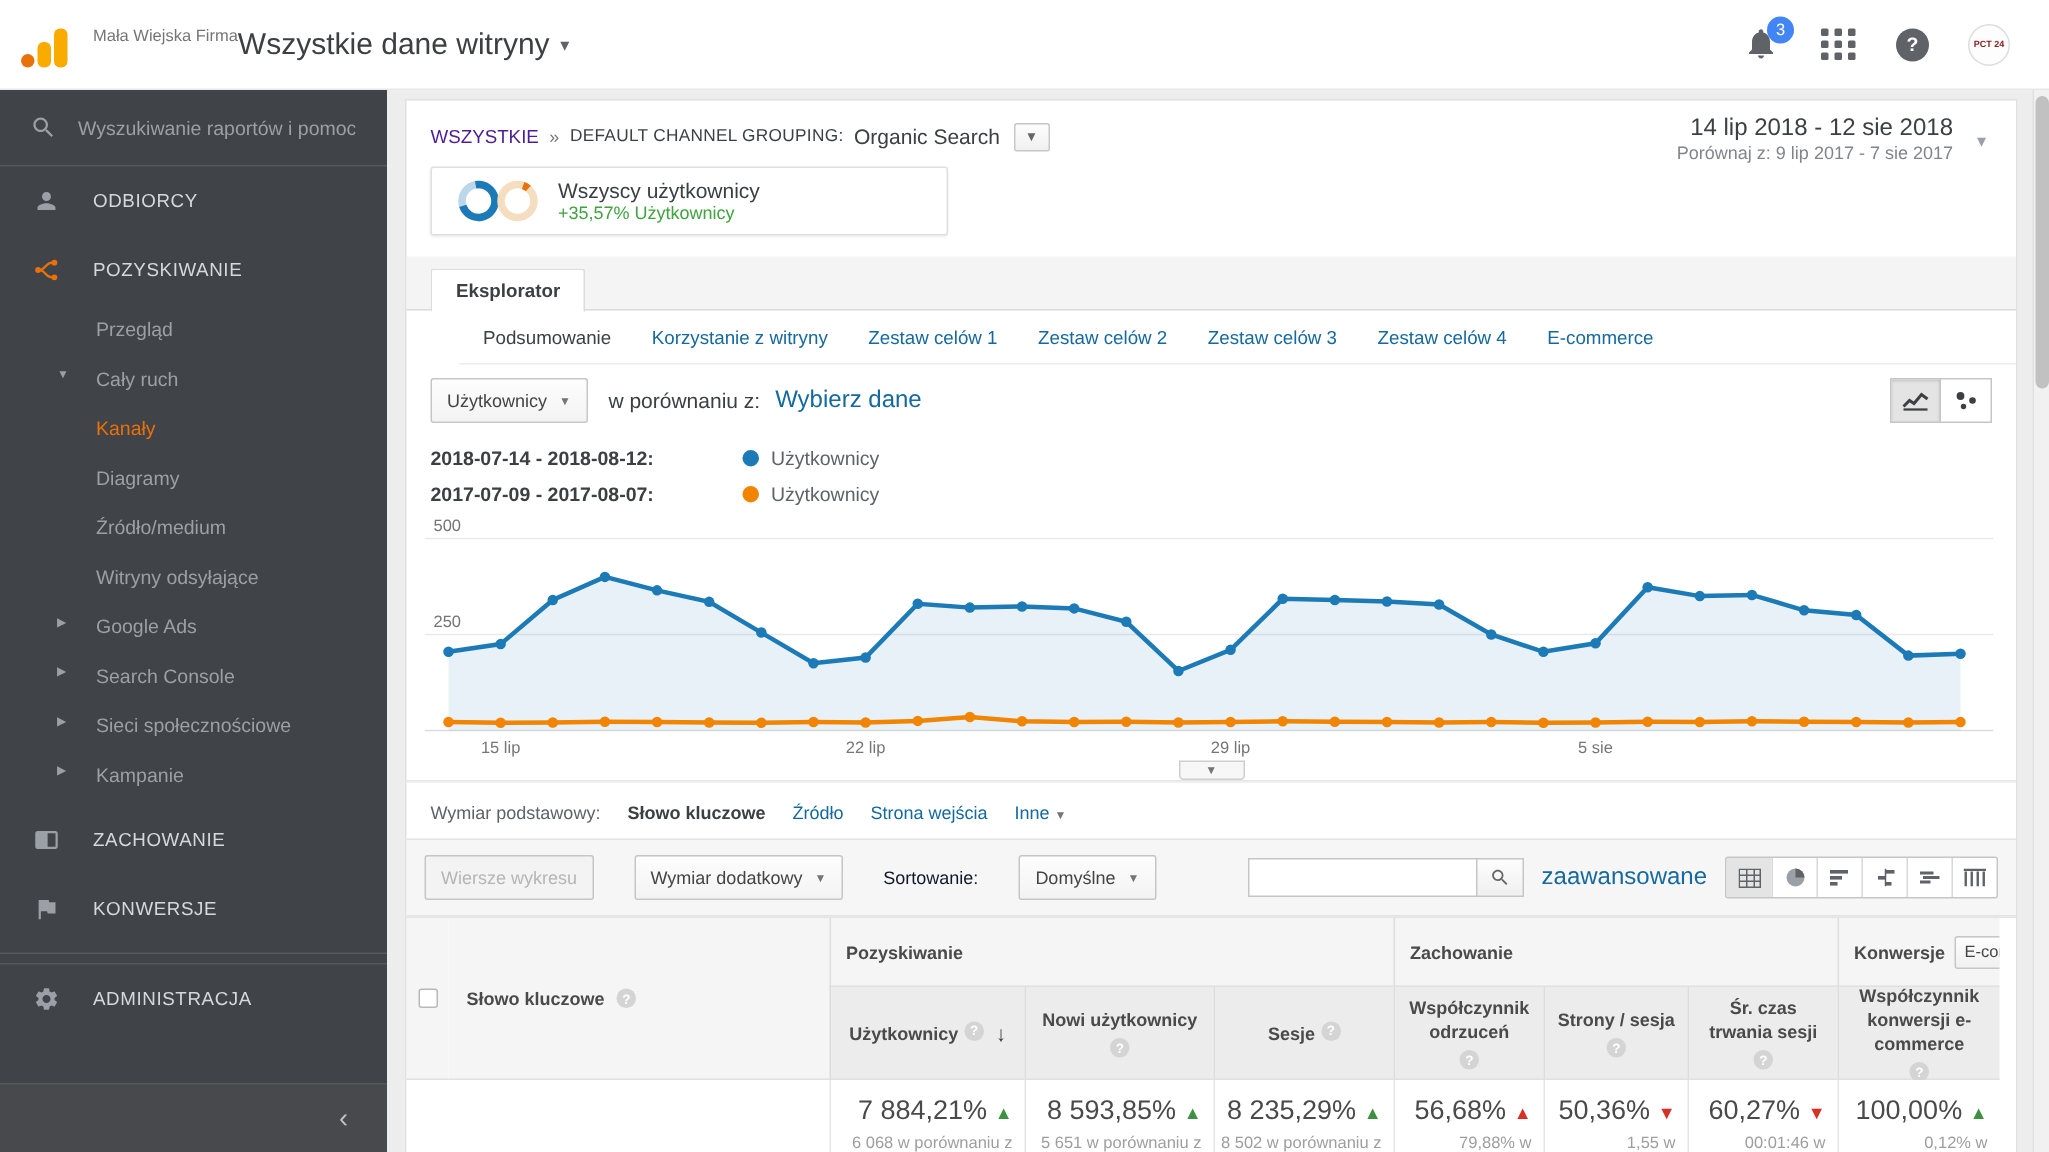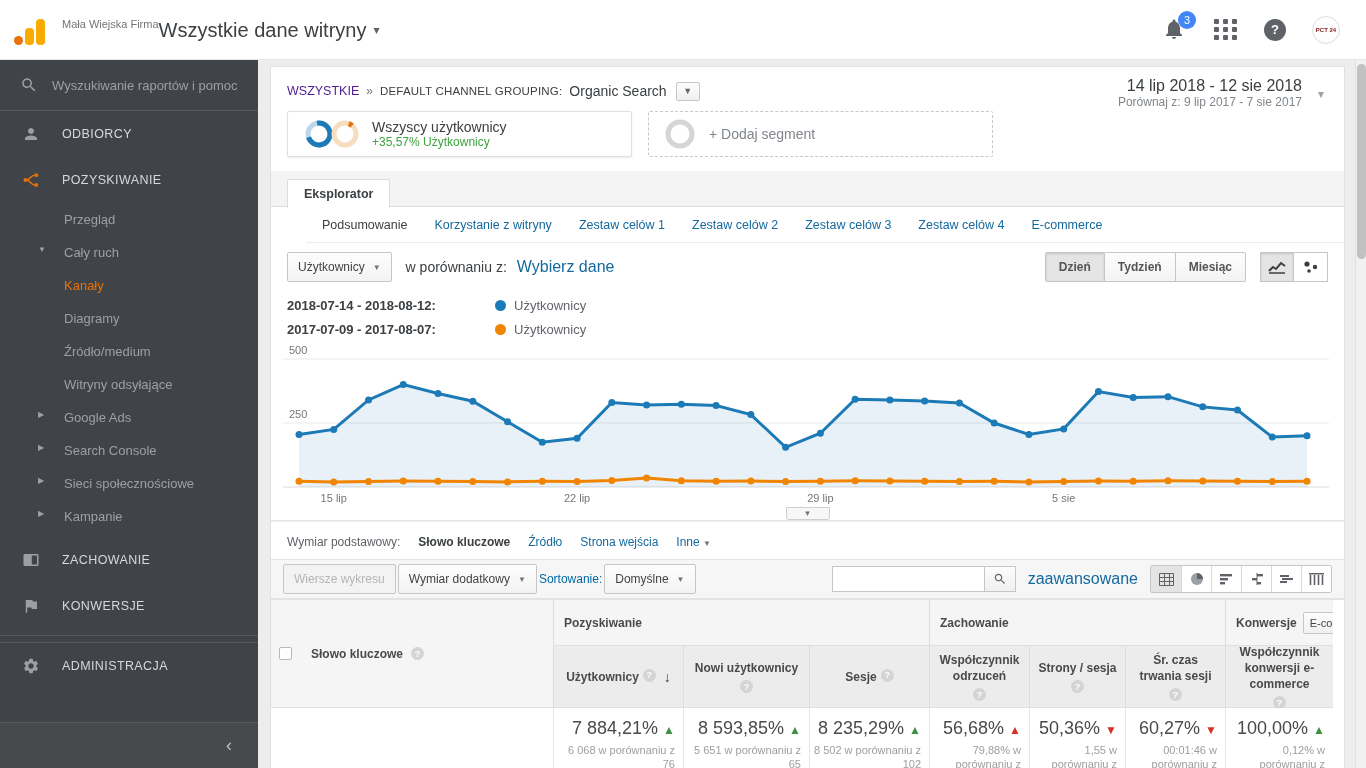--- a/index.html
+++ b/index.html
@@ -111,23 +111,23 @@
     border:1px solid #cfcfcf; border-radius:0 0 3px 3px; background:#f7f7f7; font-size:8px; color:#757575;
     display:flex; align-items:center; justify-content:center; cursor:pointer; }
 
   .dim-row { display:flex; align-items:center; gap:18px; padding:12px 16px 10px 16px; font-size:12px; height:38px; border-top:1px solid #f0f0f0;}
   .dim-label { color:#5f6368; }
   .dim-opt { color:#15699e; cursor:pointer; }
   .dim-opt.active { color:#3c4043; font-weight:bold; cursor:default; }
   .dim-caret { font-size:8px; color:#757575; }
 
   .toolbar { background:#f6f6f6; border-top:1px solid #e3e3e3; border-bottom:1px solid #e3e3e3;
-    display:flex; align-items:center; padding:0 12px; height:40px; gap:2px; }
+    display:flex; align-items:center; padding:0 12px; height:52px; gap:27px; }
   .btn.disabled { color:#b5b5b5; background:#f3f3f3; cursor:default; }
-  .sort-label { font-size:12px; color:#0369a1; }
+  .sort-label { font-size:12px; color:#0f172a; }
   .tb-right { margin-left:auto; display:flex; align-items:center; gap:12px; }
   .search-wrap { display:flex; }
   .search-wrap input { width:152px; height:26px; border:1px solid #c6c6c6; border-right:none; padding:0 6px;
     font-family:"Liberation Sans",sans-serif; font-size:12px; outline:none; background:#fff; }
   .search-btn { width:32px; height:26px; border:1px solid #c6c6c6; background:linear-gradient(#fdfdfd,#f0f0f0);
     display:flex; align-items:center; justify-content:center; cursor:pointer; }
   .view-icons { display:flex; border:1px solid #c6c6c6; border-radius:2px; overflow:hidden; }
   .vi { width:30px; height:26px; display:flex; align-items:center; justify-content:center; background:#fff;
     border-left:1px solid #d9d9d9; cursor:pointer; }
   .vi:first-child { border-left:none; }
@@ -305,26 +305,20 @@
           <circle cx="17" cy="17" r="11" fill="none" stroke="#bdd7ea" stroke-width="5"></circle>
           <circle cx="17" cy="17" r="11" fill="none" stroke="#1c7ab6" stroke-width="5" stroke-dasharray="50 20" transform="rotate(-100 17 17)"></circle>
           <circle cx="43" cy="17" r="11" fill="none" stroke="#f5ddc0" stroke-width="5"></circle>
           <circle cx="43" cy="17" r="11" fill="none" stroke="#e8710a" stroke-width="5" stroke-dasharray="4 66" transform="rotate(-70 43 17)"></circle>
         </svg>
         <div>
           <div class="seg-title">Wszyscy użytkownicy</div>
           <div class="seg-change">+35,57% Użytkownicy</div>
         </div>
       </div>
-      <div class="seg-card dashed">
-        <svg width="34" height="34" viewBox="0 0 34 34">
-          <circle cx="17" cy="17" r="12" fill="none" stroke="#d5d5d5" stroke-width="5"></circle>
-        </svg>
-        <span class="seg-add-label">+ Dodaj segment</span>
-      </div>
     </div>
 
     <div class="tab-strip">
       <span class="tab">Eksplorator</span>
     </div>
     <div class="subtab-row">
       <span class="subtab active">Podsumowanie</span>
       <span class="subtab">Korzystanie z witryny</span>
       <span class="subtab">Zestaw celów 1</span>
       <span class="subtab">Zestaw celów 2</span>
@@ -334,25 +328,20 @@
     </div>
 
     <div class="controls-row">
       <button class="btn">
         <span>Użytkownicy</span>
         <span class="caret">▼</span>
       </button>
       <span class="vs-label">w porównaniu z:</span>
       <span class="link">Wybierz dane</span>
       <div class="right-controls">
-        <div class="granularity">
-          <button class="g-btn active">Dzień</button>
-          <button class="g-btn">Tydzień</button>
-          <button class="g-btn">Miesiąc</button>
-        </div>
         <div class="chart-type">
           <div class="ct-btn active">
             <svg width="18" height="14" viewBox="0 0 18 14">
                 <path d="M1 11l4-4 3 2 5-6 4 3" fill="none" stroke="#3c4043" stroke-width="2"></path>
                 <path d="M1 13h16" stroke="#3c4043" stroke-width="1.5"></path>
               </svg>
           </div>
           <div class="ct-btn">
             <svg width="16" height="14" viewBox="0 0 16 14">
                 <circle cx="4" cy="4" r="2.6" fill="#3c4043"></circle>

